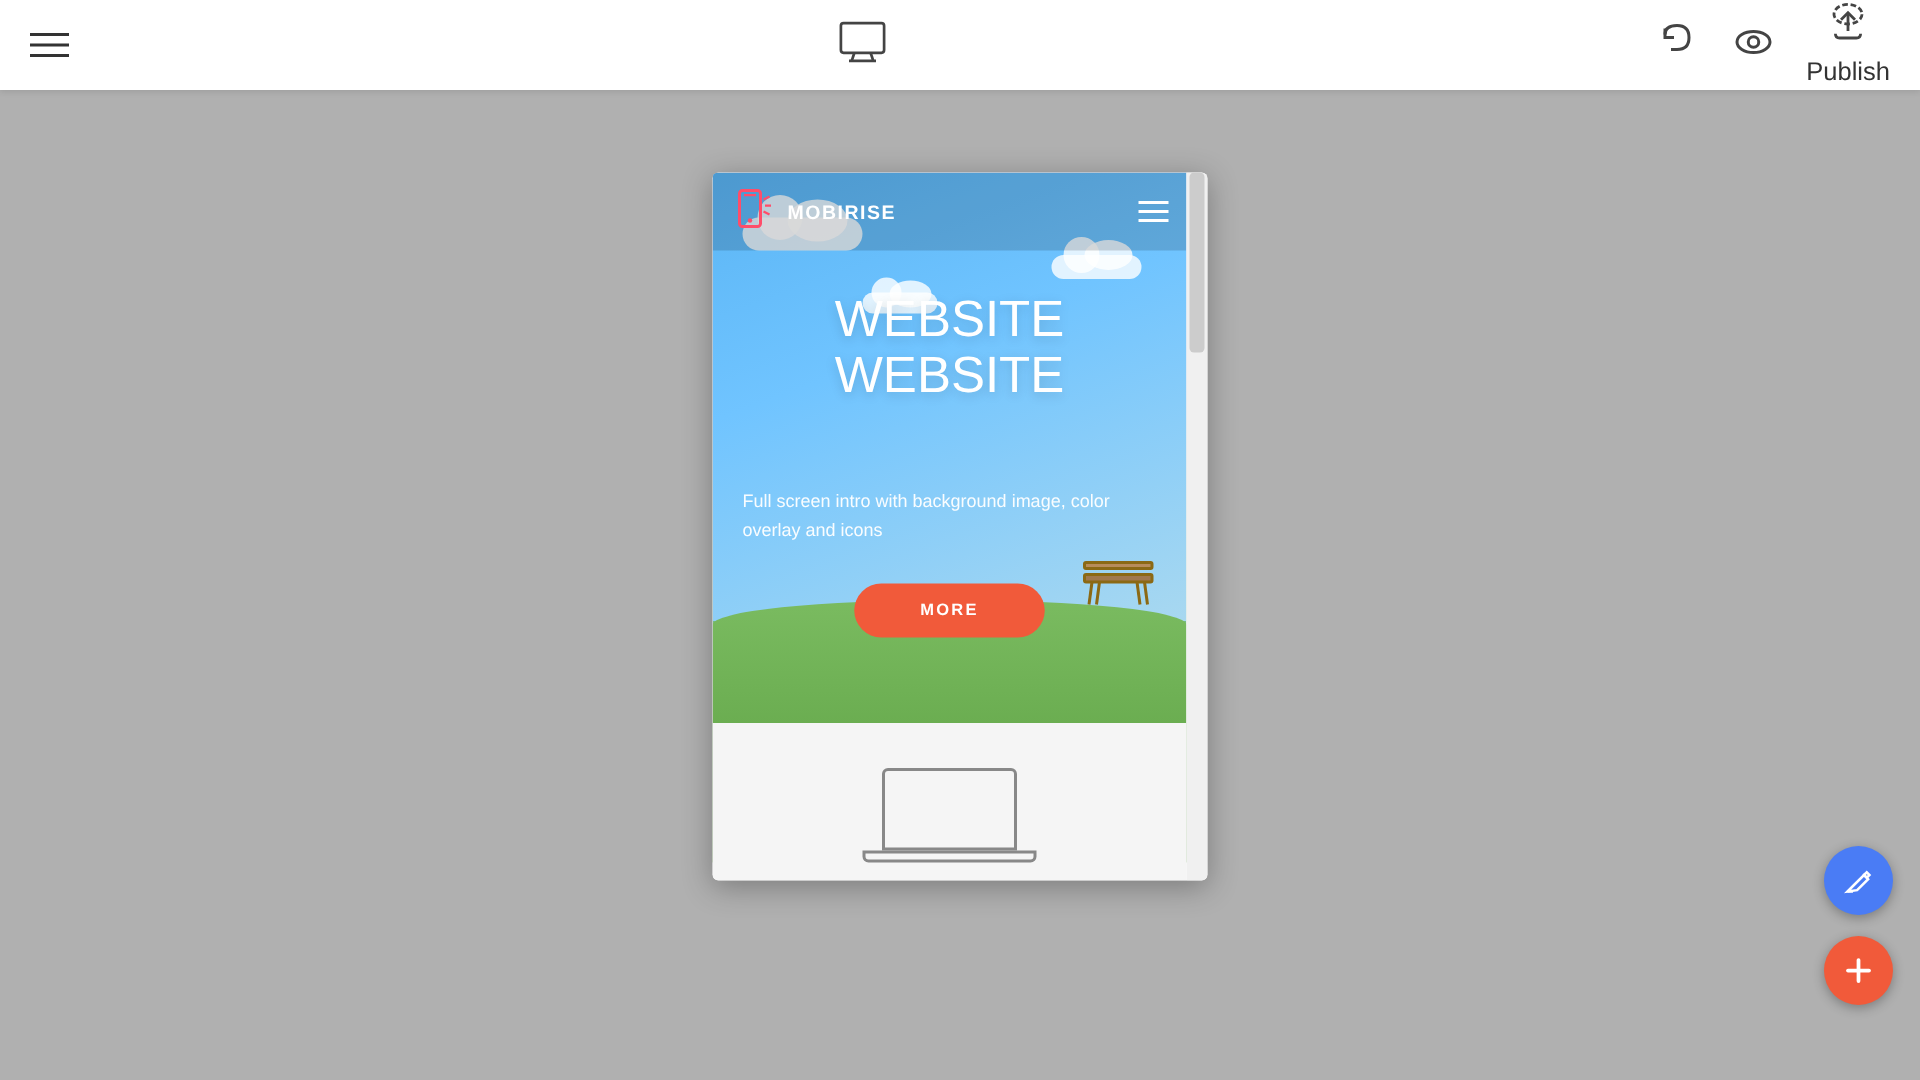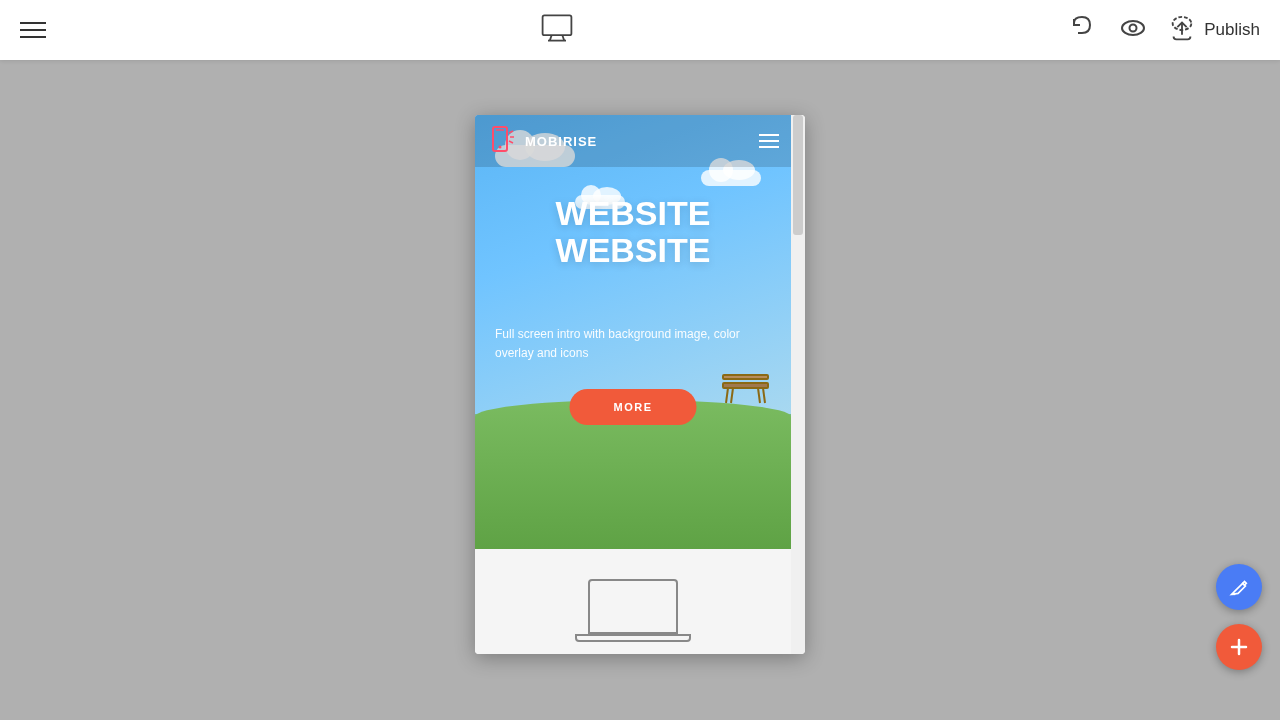--- a/index.html
+++ b/index.html
@@ -36,39 +36,39 @@
     }
 
     .monitor-icon svg { width: 36px; height: 36px; }
 
     .undo-icon svg { width: 30px; height: 30px; }
     .eye-icon svg { width: 30px; height: 30px; }
 
     .publish-btn {
       display: flex; align-items: center; gap: 8px;
       border: none; background: none; cursor: pointer;
-      font-size: 17px; font-weight: 500; color: #333;
+      font-size: 17px; font-weight: 500; color: #333; flex-direction: column;
     }
     .publish-btn svg { width: 28px; height: 28px; }
 
     
     .canvas-area {
       position: absolute;
       top: 60px; left: 0; right: 0; bottom: 0;
       background: #b0b0b0;
       display: flex;
       align-items: flex-start;
       justify-content: center;
       padding-top: 55px;
     }
 
     
     .device-frame {
       width: 330px;
-      height: 539px;
+      height: 472px;
       background: #fff;
       border-radius: 4px;
       overflow: hidden;
       position: relative;
       box-shadow: 0 4px 20px rgba(0,0,0,0.3);
     }
 
     
     .device-scrollbar {
       position: absolute;
@@ -184,21 +184,21 @@
     }
 
     
     .dev-hero-title {
       position: absolute;
       top: 80px;
       left: 0; right: 0;
       text-align: center;
       color: #fff;
       font-size: 34px;
-      font-weight: 700;
+      font-weight: 400;
       line-height: 1.1;
       text-shadow: 0 2px 8px rgba(0,0,0,0.15);
       z-index: 3;
     }
     .dev-hero-subtitle {
       position: absolute;
       top: 210px;
       left: 20px; right: 20px;
       text-align: left;
       color: rgba(255,255,255,0.95);

